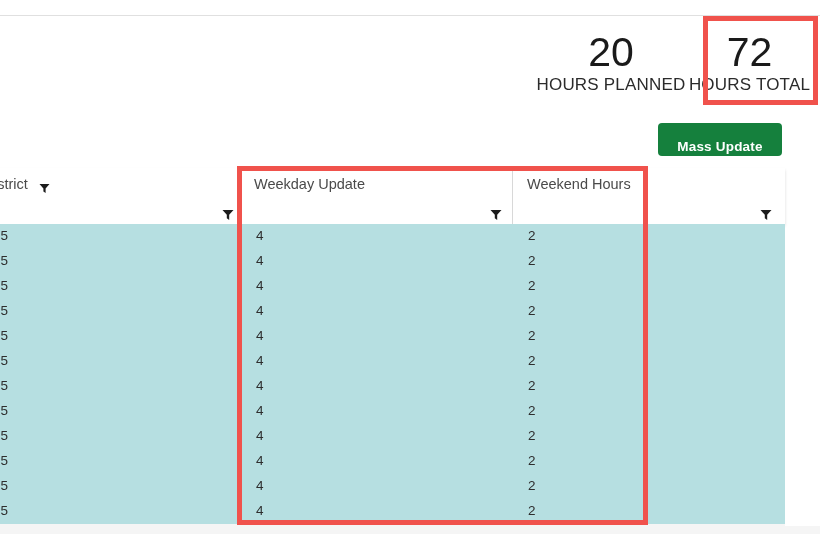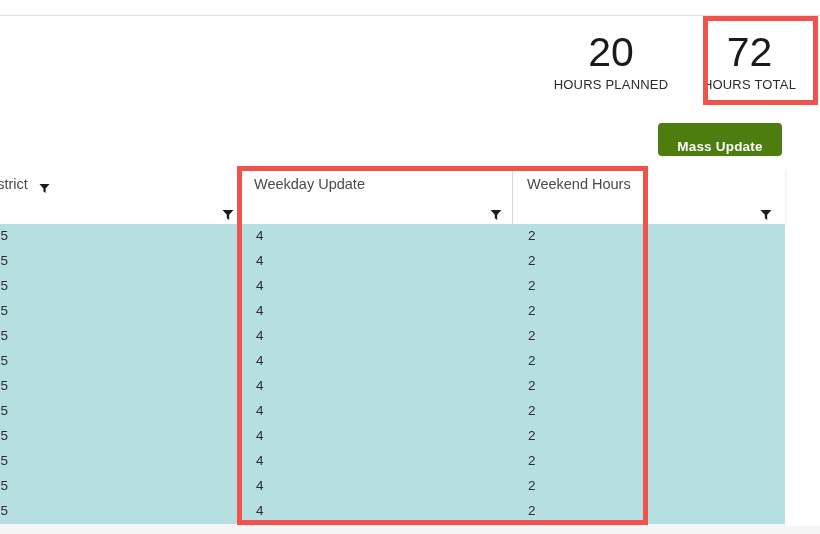--- a/index.html
+++ b/index.html
@@ -50,21 +50,21 @@
   .kpi-value {
     font-family: Liberation Sans, sans-serif;
     font-weight: 300;
     font-size: 41px;
     line-height: 44px;
     color: #1a1a1a;
     letter-spacing: 0px;
   }
   .kpi-label {
     font-family: "Liberation Sans", sans-serif;
-    font-size: 13px;
+    font-size: 17px;
     line-height: 16px;
     letter-spacing: 0.2px;
     color: #2b2b2b;
     margin-top: 3px;
     white-space: nowrap;
   }
 
   
   .annot-kpi {
     position: absolute;
@@ -77,21 +77,21 @@
     pointer-events: none;
   }
 
   
   .mass-update-btn {
     position: absolute;
     left: 658px;
     top: 123px;
     width: 124px;
     height: 33px;
-    background: #4d7c0f;
+    background: #15803d;
     color: #ffffff;
     border: none;
     border-radius: 4px;
     font-family: "Liberation Sans", sans-serif;
     font-size: 13.5px;
     font-weight: bold;
     letter-spacing: 0.2px;
     cursor: pointer;
     padding: 16px;
   }

